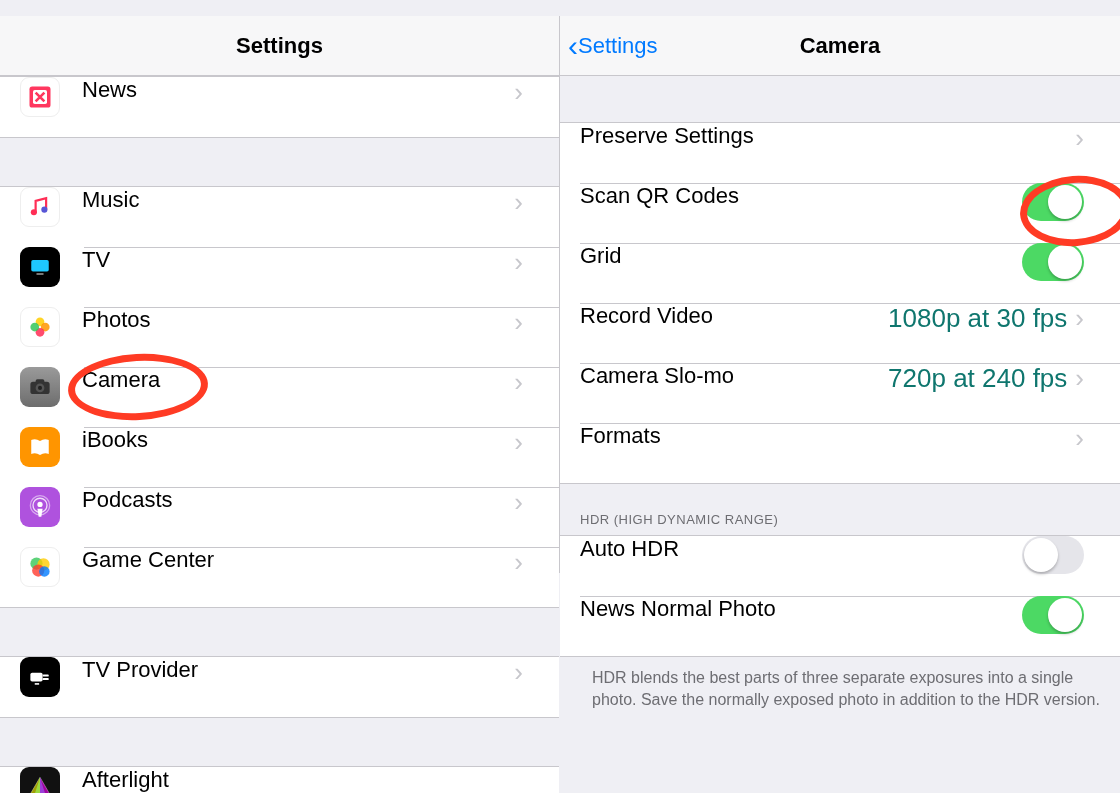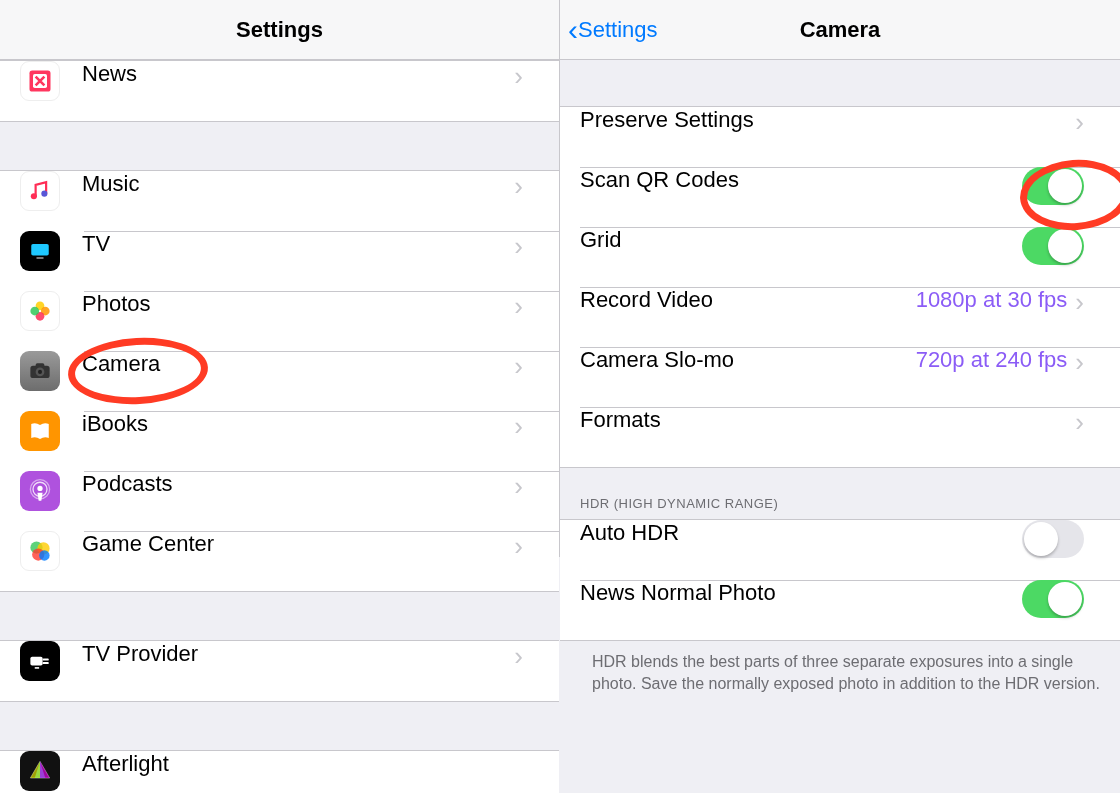--- a/index.html
+++ b/index.html
@@ -9,20 +9,21 @@
     width: 1120px;
     height: 793px;
     overflow: hidden;
     display: flex;
   }
   .pane {
     width: 560px;
     height: 557px;
     background: #efeff4;
     position: relative;
+    margin-top: 16px;
   }
   .pane-left { border-right: 1px solid #c8c7cc; }
 
   
   .nav {
     height: 60px;
     background: #f7f7f8;
     border-bottom: 1px solid #c8c7cc;
     display: flex;
     align-items: center;
@@ -70,22 +71,22 @@
     height: 1px;
     background: #c8c7cc;
   }
   .pane-right .row + .row::before { left: 20px; }
   .row-label {
     flex: 1;
     font-size: 22px;
     color: #000;
   }
   .row-value {
-    font-size: 22px;
-    color: #8b5cf6;
+    font-size: 26px;
+    color: #0f766e;
     margin-right: 8px;
   }
   .chevron {
     color: #c7c7cc;
     font-size: 26px;
     font-weight: 300;
   }
 
   
   .app-icon {

